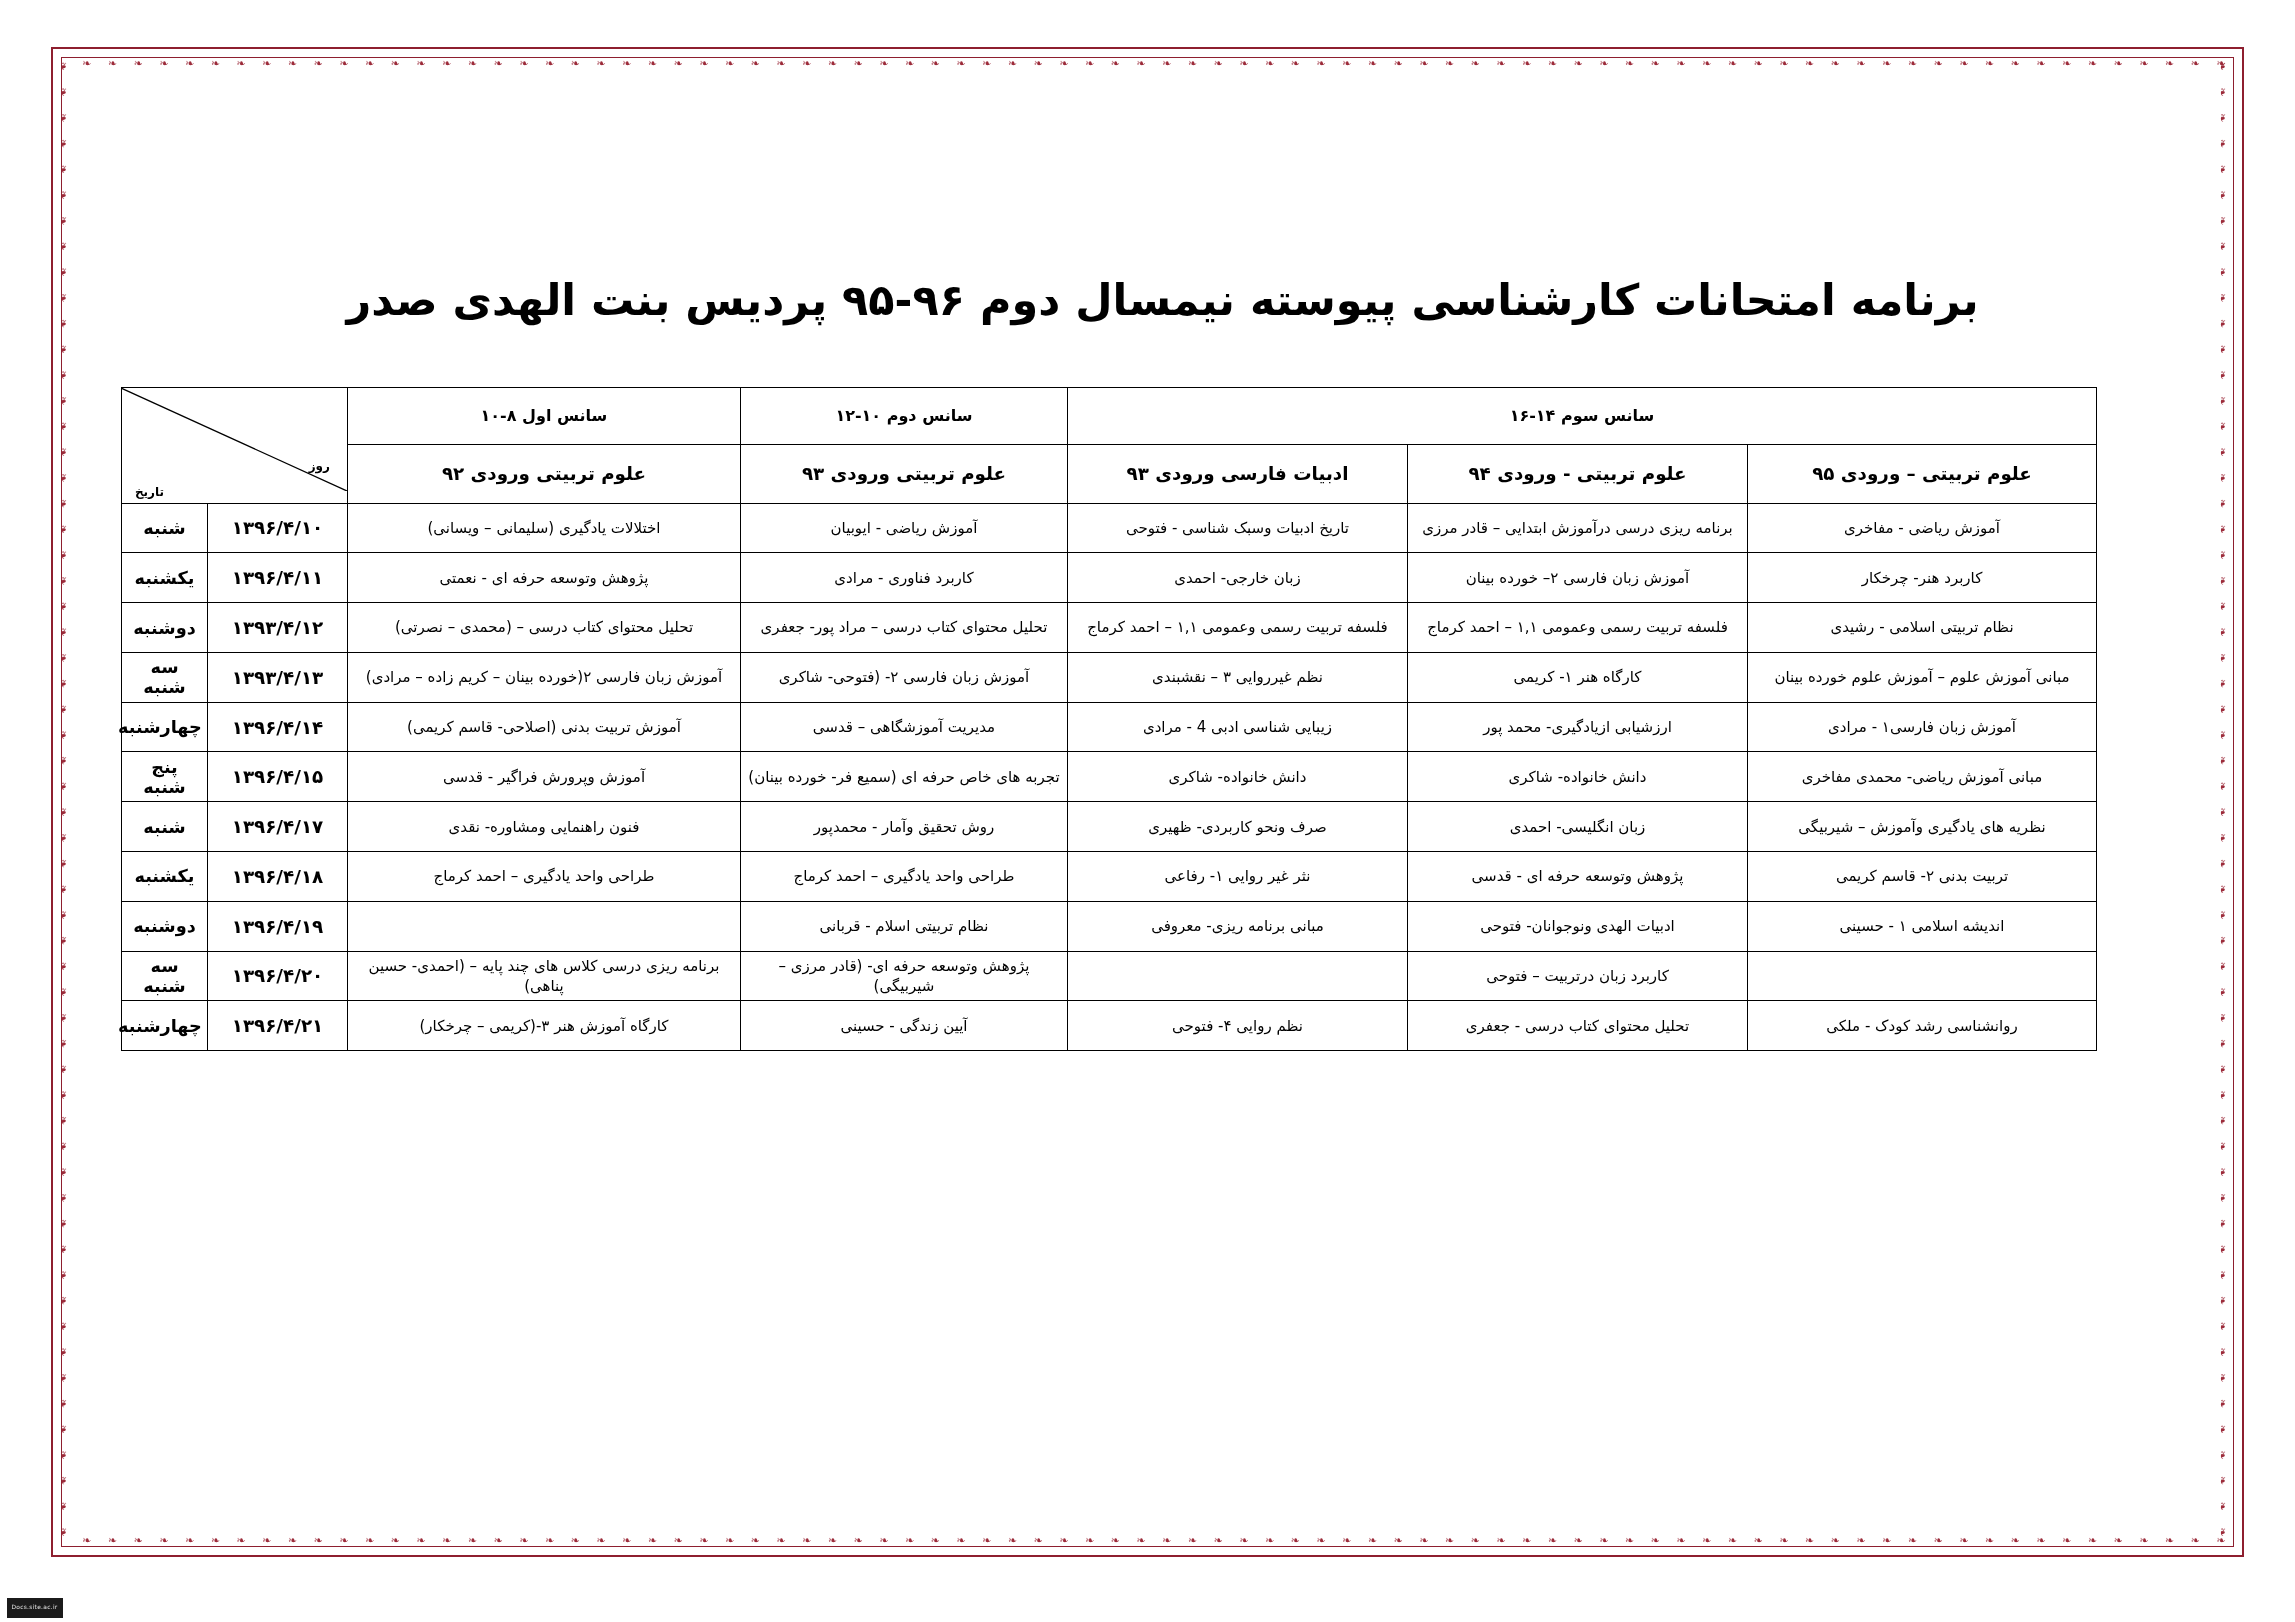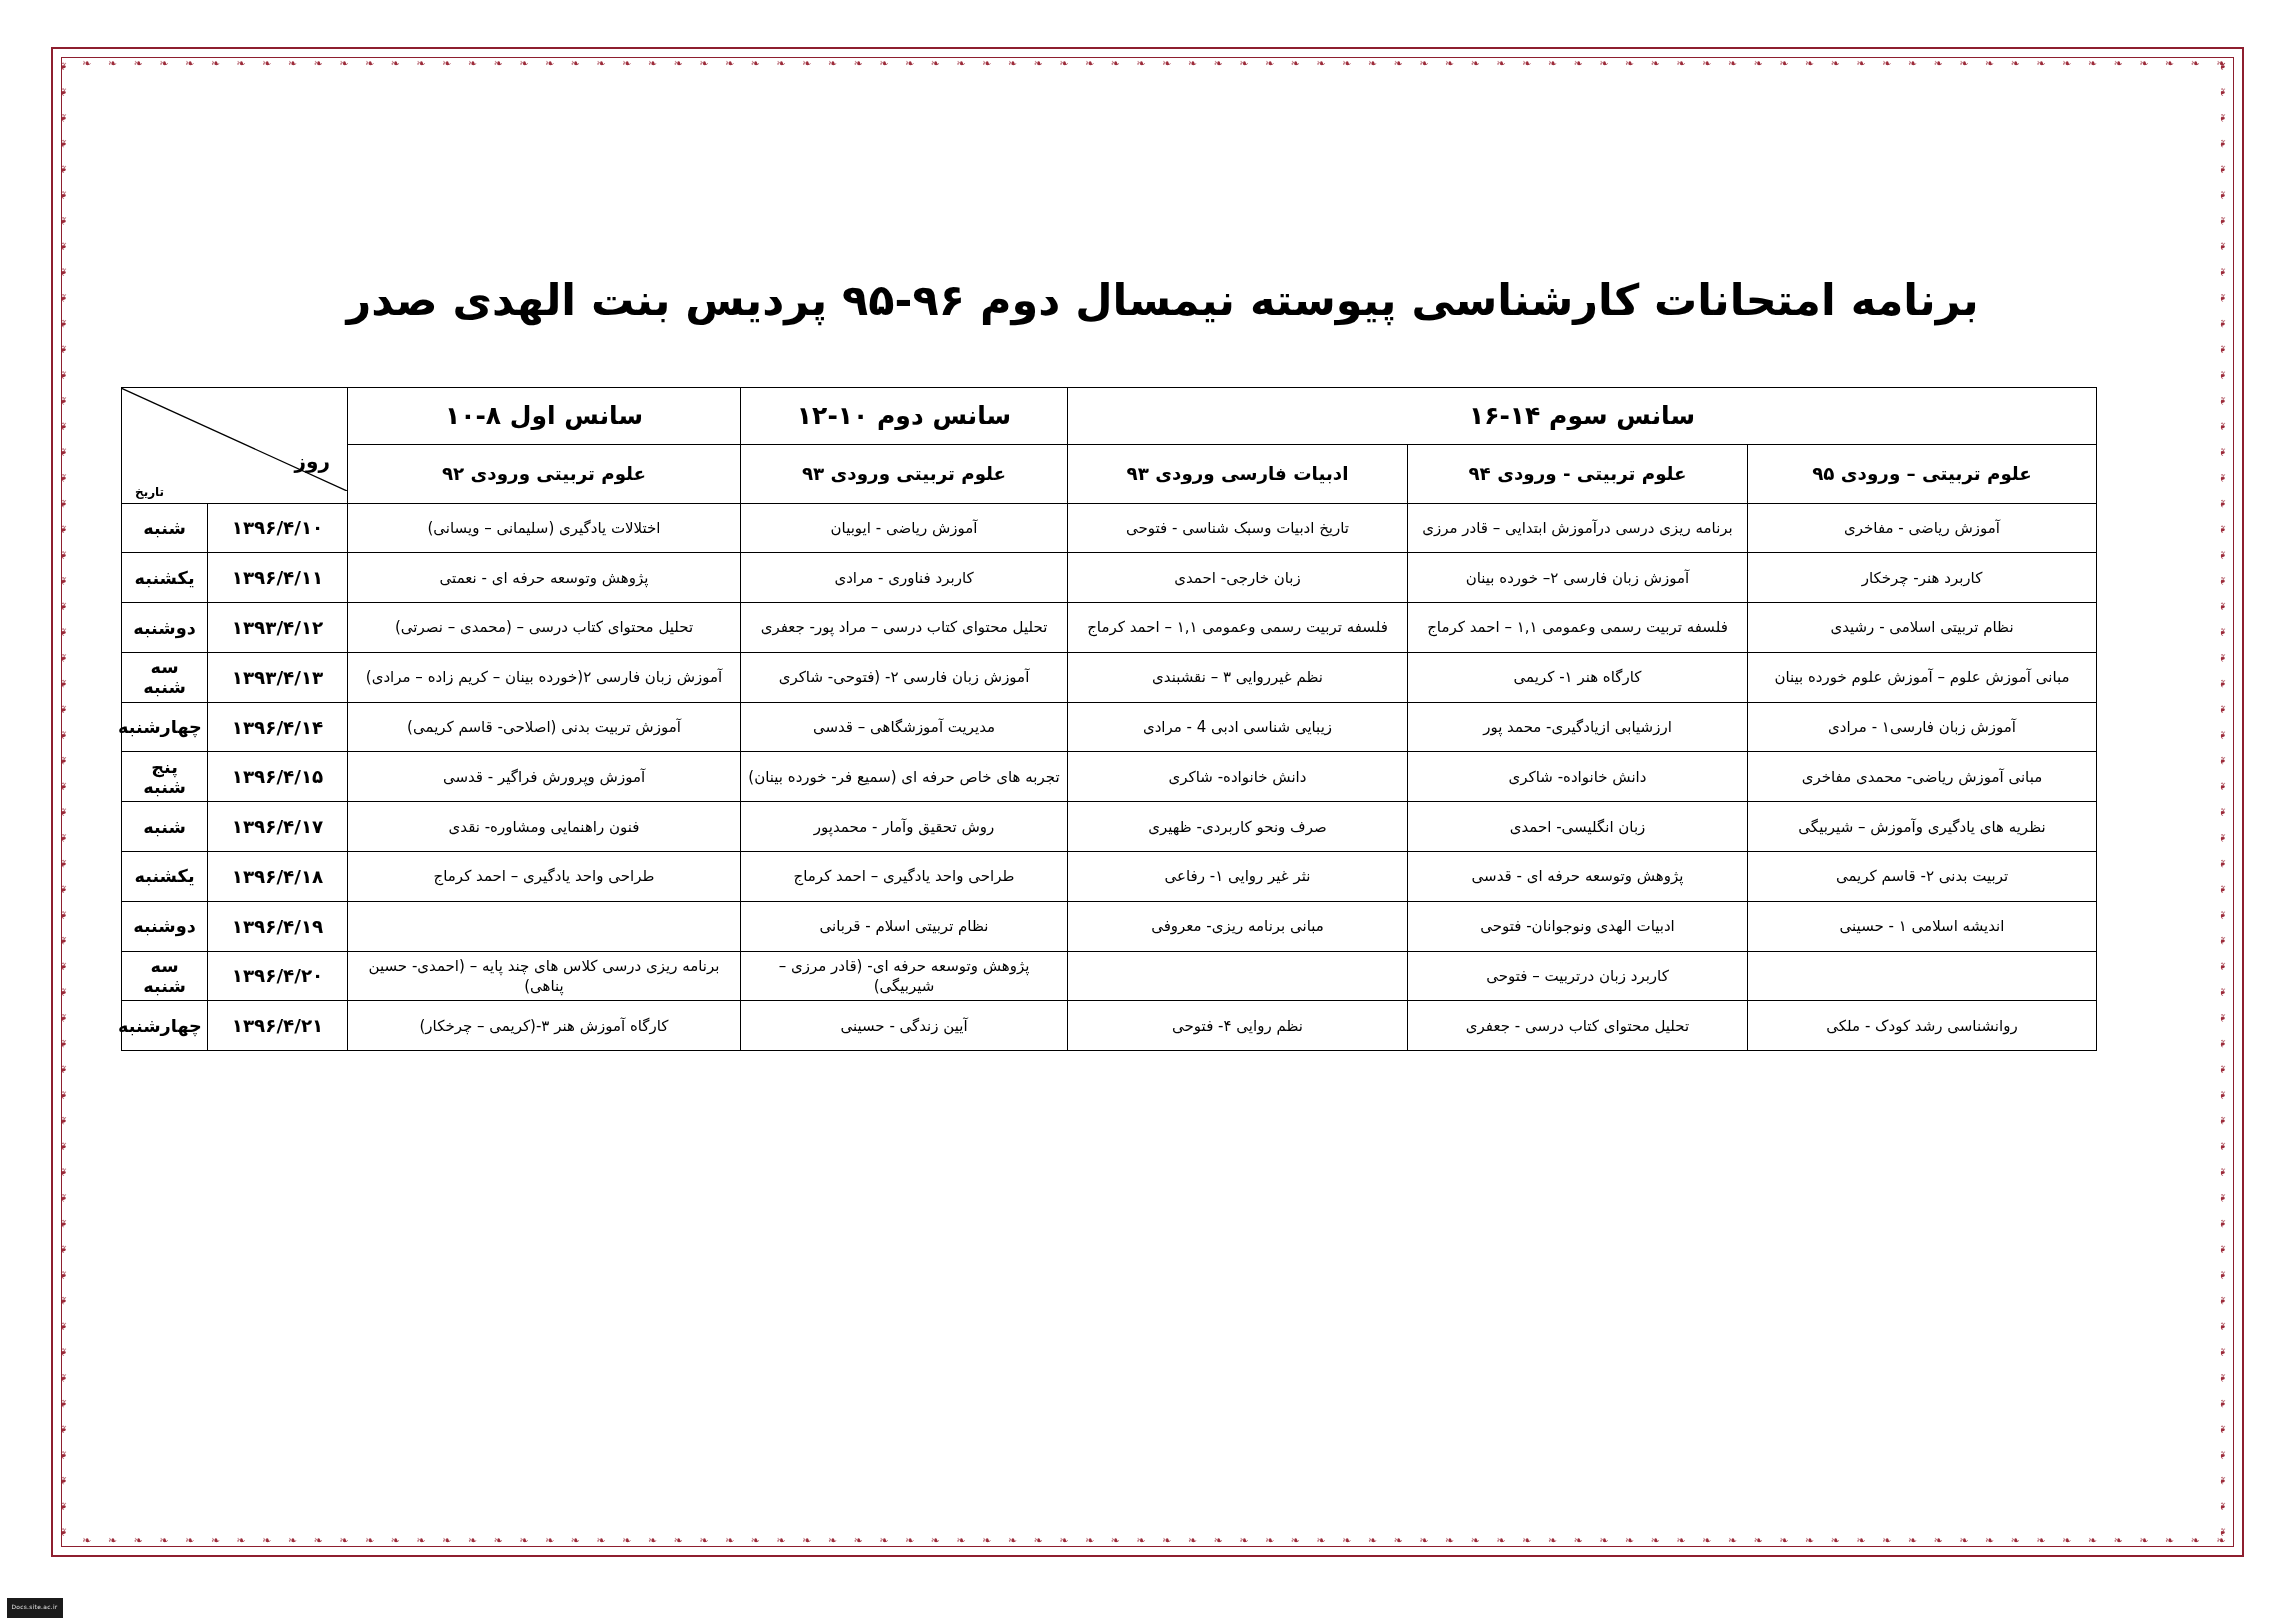--- a/index.html
+++ b/index.html
@@ -108,33 +108,33 @@
   .corner-cell .diag {
     position: absolute;
     inset: 0;
     overflow: hidden;
   }
   .corner-cell .diag svg { display: block; }
   .corner-cell .lbl-day {
     position: absolute;
     right: 17px;
     bottom: 30px;
-    font-size: 20px;
+    font-size: 12px;
     font-weight: bold;
   }
   .corner-cell .lbl-date {
     position: absolute;
     left: 13px;
     bottom: 3.9px;
     font-size: 12px;
     font-weight: bold;
   }
 
   th.sans-head {
-    font-size: 25px;
+    font-size: 16px;
     font-weight: bold;
     height: 48px;
   }
   th.major-head {
     font-size: 18.3px;
     font-weight: bold;
     height: 50px;
   }
   td.cell {
     font-size: 15px;

